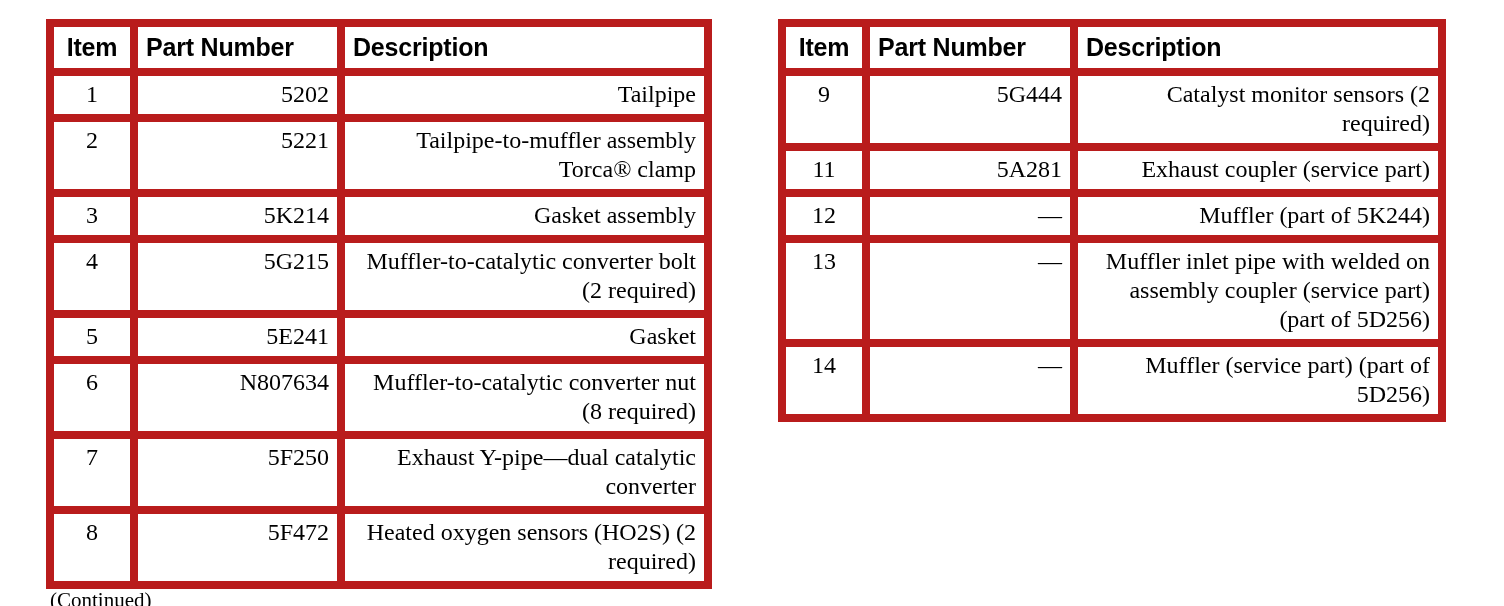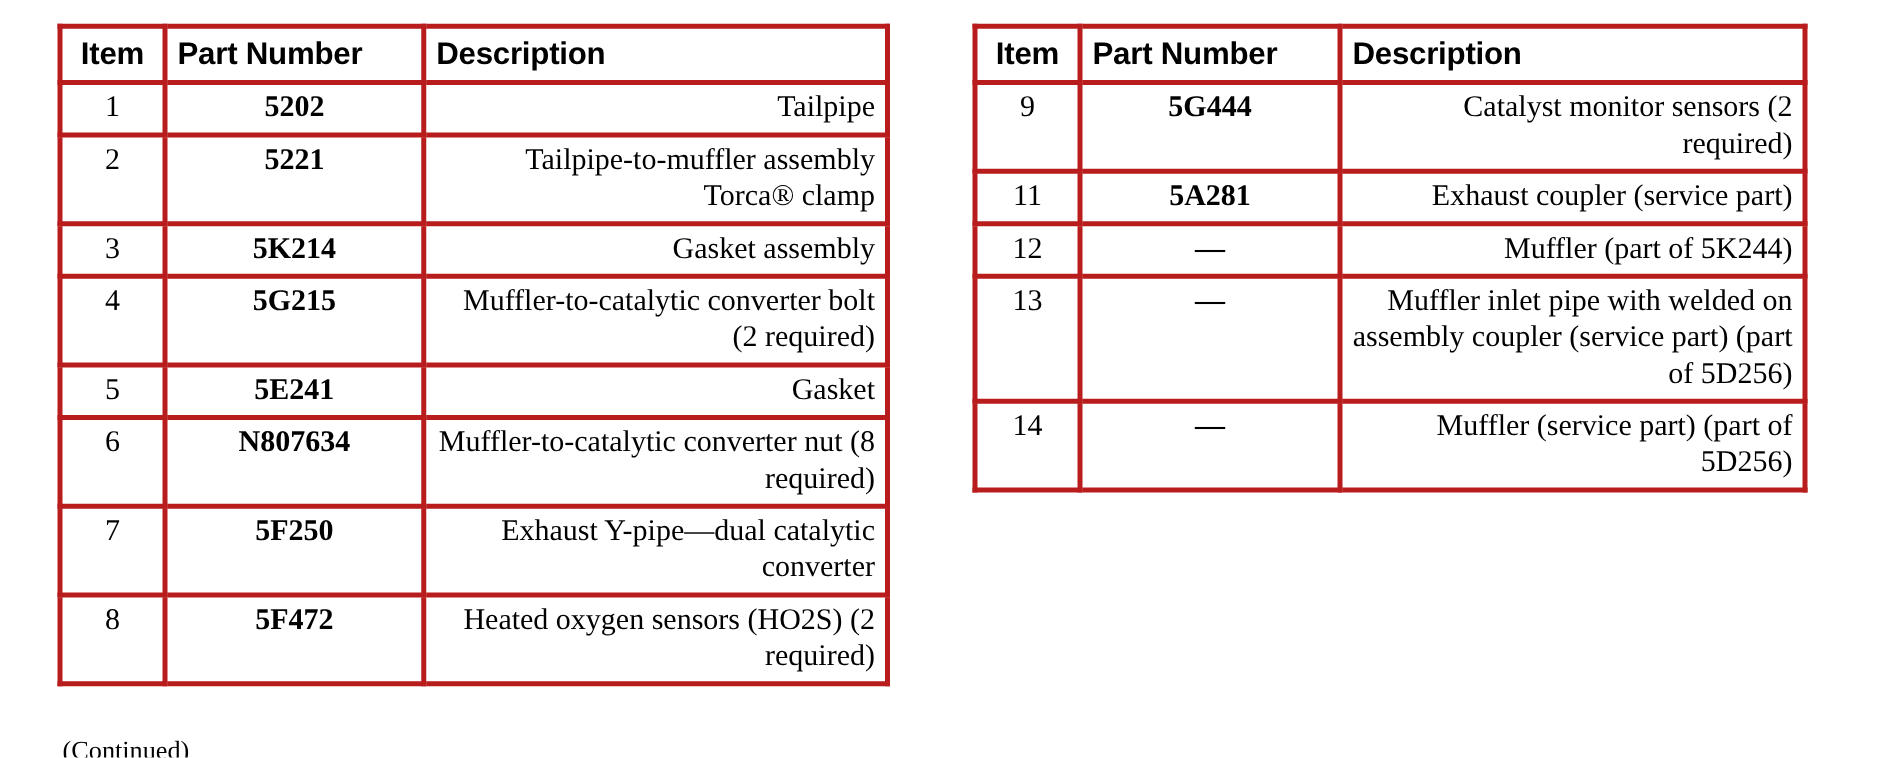--- a/index.html
+++ b/index.html
@@ -18,21 +18,21 @@
 
   .parts-table {
     position: absolute;
     border-collapse: collapse;
     table-layout: fixed;
     background: #ffffff;
   }
 
   .parts-table td,
   .parts-table th {
-    border: 4px solid #b91c1c;
+    border: 8px solid #b91c1c;
     padding: 4px 8px 5px 8px;
     vertical-align: top;
     background: #ffffff;
   }
 
   
   .parts-table {
     border: 3px solid #000000;
   }
 
@@ -59,23 +59,22 @@
   }
 
   .cell-item {
     text-align: center;
     padding-left: 4px !important;
     padding-right: 4px !important;
     white-space: nowrap;
   }
 
   .cell-part {
-    text-align: center;
+    text-align: right;
     white-space: nowrap;
-    font-weight: bold;
   }
 
   .cell-desc {
     text-align: right;
   }
 
   
   #table-left {
     left: 46px;
     top: 19px;

